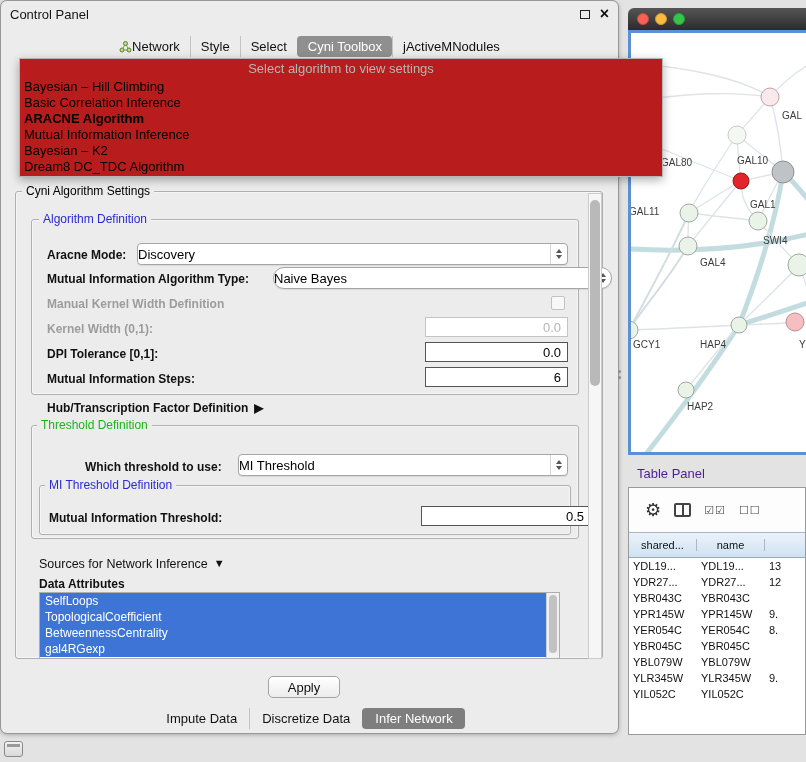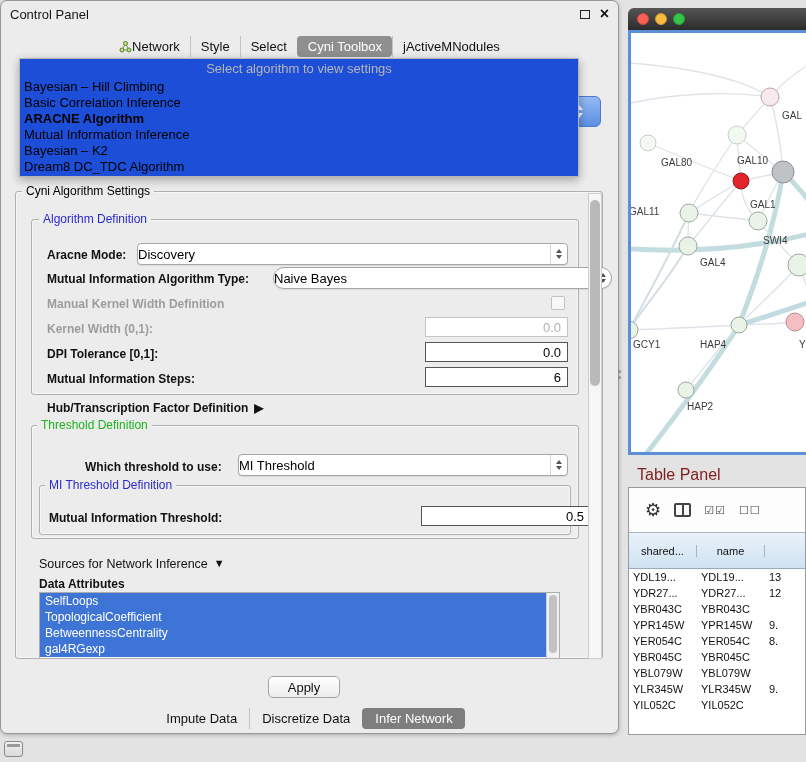--- a/index.html
+++ b/index.html
@@ -13,21 +13,21 @@
   .cp-title { flex:1; }
   .float-icon { width:10px; height:9px; border:1.5px solid #222; margin-right:10px; background:transparent; }
   .close-icon { font-size:16px; font-weight:bold; color:#111; line-height:14px; }
 
   .cp-tabs { position:absolute; top:35px; left:0; width:100%; display:flex; justify-content:center; align-items:center; font-size:13px; }
   .cp-tab { padding:3px 10px; color:#111; display:flex; align-items:center; border-left:1px solid #c3c3c3; cursor:default; }
   .cp-tab:first-child { border-left:none; }
   .cp-tab.selected { background:#8f8f8f; color:#fff; border-radius:4px; border-left-color:transparent; }
 
   
-  #algo-dropdown { position:absolute; left:18px; top:57px; width:560px; height:119px; background:#1d4ed8;
+  #algo-dropdown { position:absolute; left:18px; top:57px; width:644px; height:119px; background:#b91c1c;
     border:1px solid #b5b5b5; box-shadow:0 3px 9px rgba(0,0,0,.32); z-index:40; font-size:13px; }
   .dd-placeholder { height:20px; line-height:20px; text-align:center; color:#b6b6b6; }
   .dd-item { height:16px; line-height:16px; padding-left:4px; color:#000; white-space:nowrap; }
   .dd-item.bold { font-weight:bold; }
 
   
   #hidden-combo { position:absolute; left:556px; top:95px; width:44px; height:31px; border-radius:6px;
     background:linear-gradient(#94baf4,#5d8ee2); border:1px solid #4b7ccc; z-index:10;
     display:flex; flex-direction:column; align-items:center; justify-content:center; gap:3px; }
   .wtri-up { width:0;height:0;border-left:4px solid transparent;border-right:4px solid transparent;border-bottom:5px solid #fff; }
@@ -80,29 +80,29 @@
     background:linear-gradient(#555555,#2b2b2b); display:flex; align-items:center; padding-left:9px; gap:6px; }
   .light { width:12px; height:12px; border-radius:50%; }
   .light.red { background:#f96056; border:1px solid #c94a43; }
   .light.yellow { background:#fdbc40; border:1px solid #cf9935; }
   .light.green { background:#35c649; border:1px solid #2aa03c; }
   .net-content { position:absolute; top:22px; left:0; width:100%; height:425px; background:#fff; border:3px solid #5b8fd6; overflow:hidden; }
   .net-inner { position:absolute; inset:0; }
   .node-label { position:absolute; font-size:10px; color:#3c3c3c; white-space:nowrap; }
 
   
-  #table-panel-label { position:absolute; left:637px; top:466px; font-size:16px; color:#7f1d1d; }
+  #table-panel-label { position:absolute; left:637px; top:466px; font-size:13px; color:#4c1d95; }
   #table-panel { position:absolute; left:628px; top:487px; width:178px; height:248px; background:#fff; border:1px solid #9a9a9a; overflow:hidden; }
   .tbl-toolbar { height:44px; display:flex; align-items:center; gap:13px; padding-left:16px; background:#fdfdfd; }
   .gear { font-size:18px; color:#333; }
   .icon-columns { display:flex; width:17px; height:14px; border:2px solid #444; border-radius:2px; }
   .icon-columns span { flex:1; }
   .icon-columns span:first-child { border-right:2px solid #444; }
   .pair { font-size:11px; color:#444; letter-spacing:1px; }
-  .tbl-header { display:flex; height:37px; background:linear-gradient(#eaf2fa,#cfe2f2); border-top:1px solid #a9b6c2; border-bottom:1px solid #9aaaba; font-size:11px; color:#111;align-items:center; }
+  .tbl-header { display:flex; height:26px; background:linear-gradient(#eaf2fa,#cfe2f2); border-top:1px solid #a9b6c2; border-bottom:1px solid #9aaaba; font-size:11px; color:#111;align-items:center; }
   .th { display:flex; align-items:center; justify-content:center; border-right:1px solid #a9b6c2; overflow:hidden; white-space:nowrap; }
   .c1 { width:68px; } .c2 { width:68px; } .c3 { flex:1; }
   .tbl-row { display:flex; height:16px; align-items:center; font-size:11px; color:#111; }
   .td { padding-left:4px; overflow:hidden; white-space:nowrap; }
 
   
   .divider-grip { position:absolute; left:616px; top:367px; width:7px; height:14px; display:flex; flex-direction:column; gap:3px; align-items:center; justify-content:center; }
   .divider-grip i { width:3px; height:3px; background:#8d8d8d; border-radius:50%; }
   #mini-panel-icon { position:absolute; left:4px; top:741px; width:19px; height:16px; border:1px solid #8a8a8a; border-radius:3px; background:linear-gradient(#f2f2f2,#d9d9d9); }
   #mini-panel-icon:before { content:""; position:absolute; left:2px; right:2px; top:2px; height:3px; background:#9a9a9a; }

